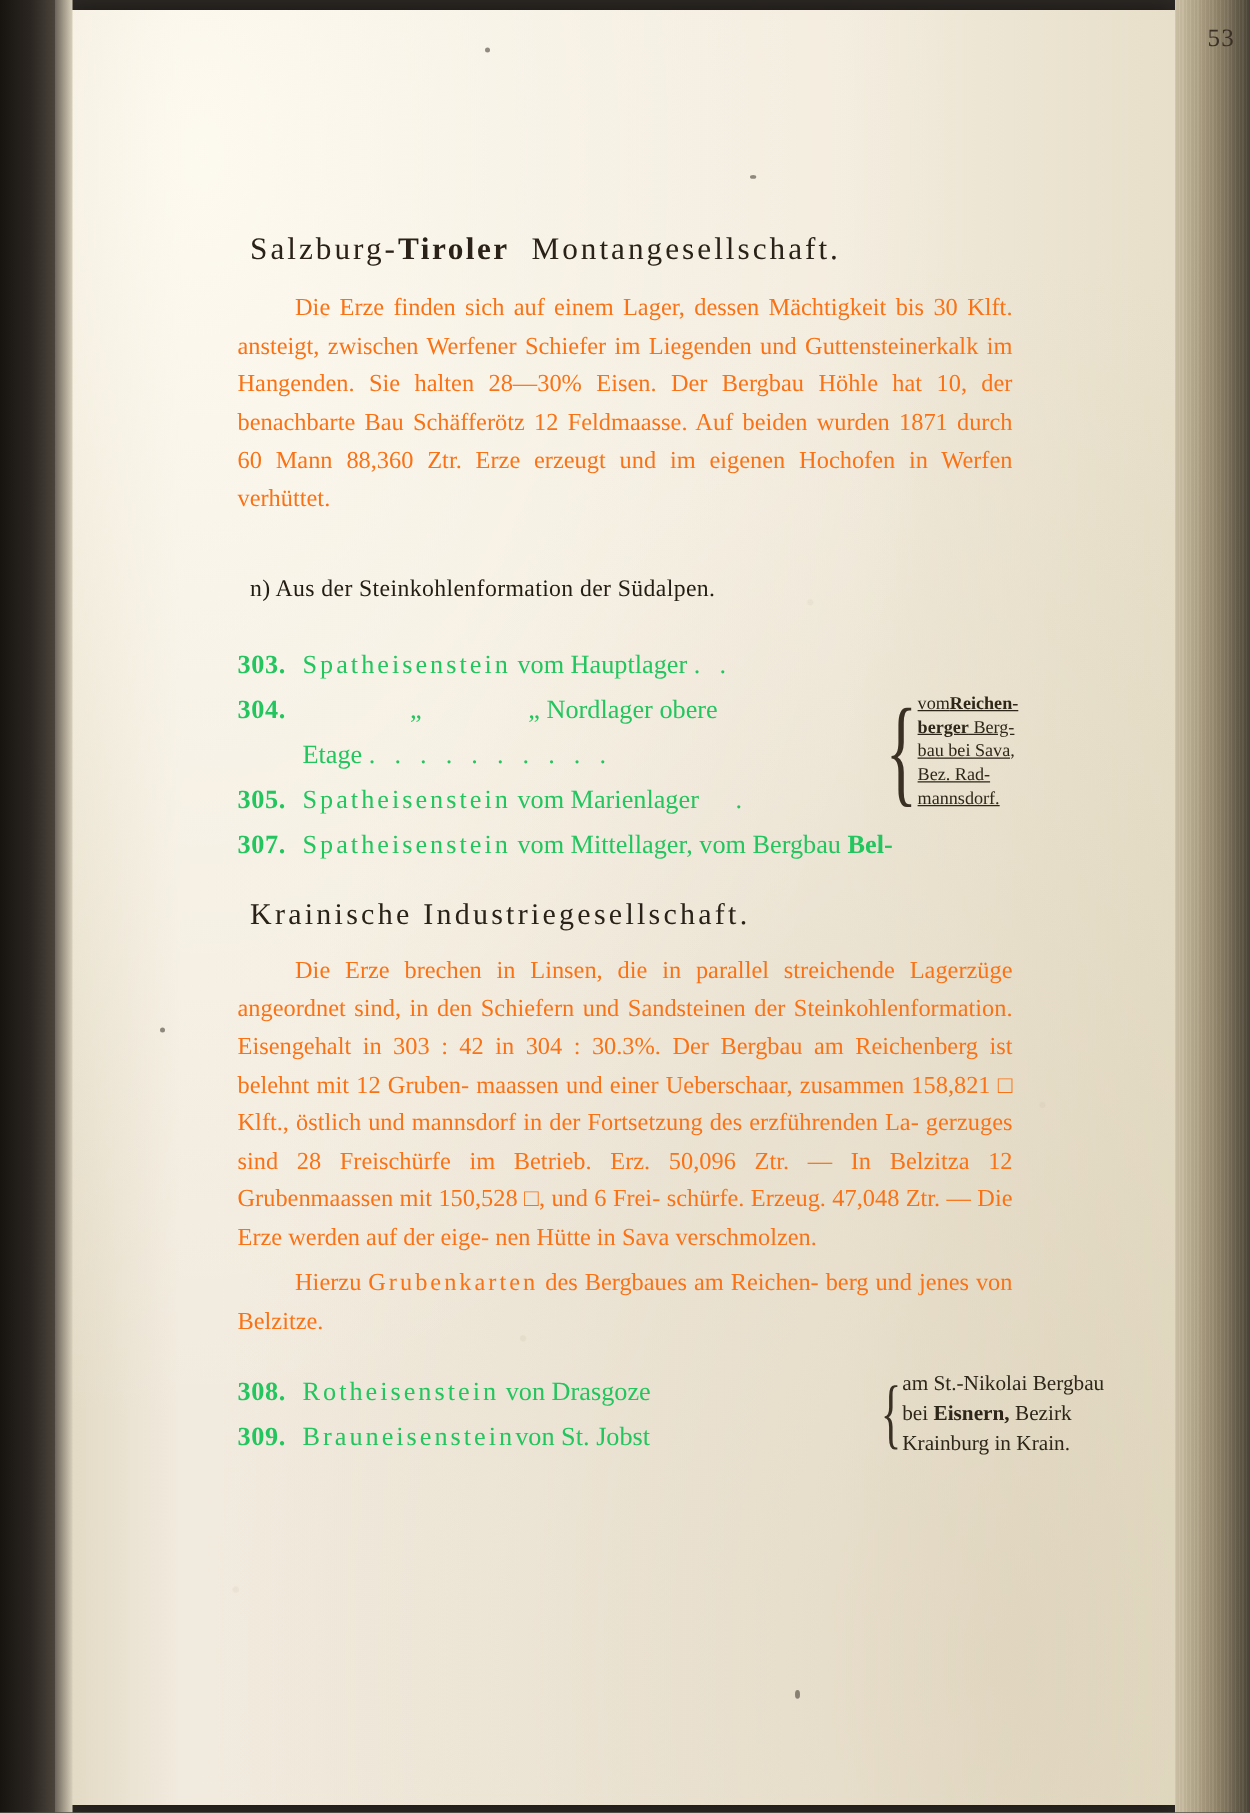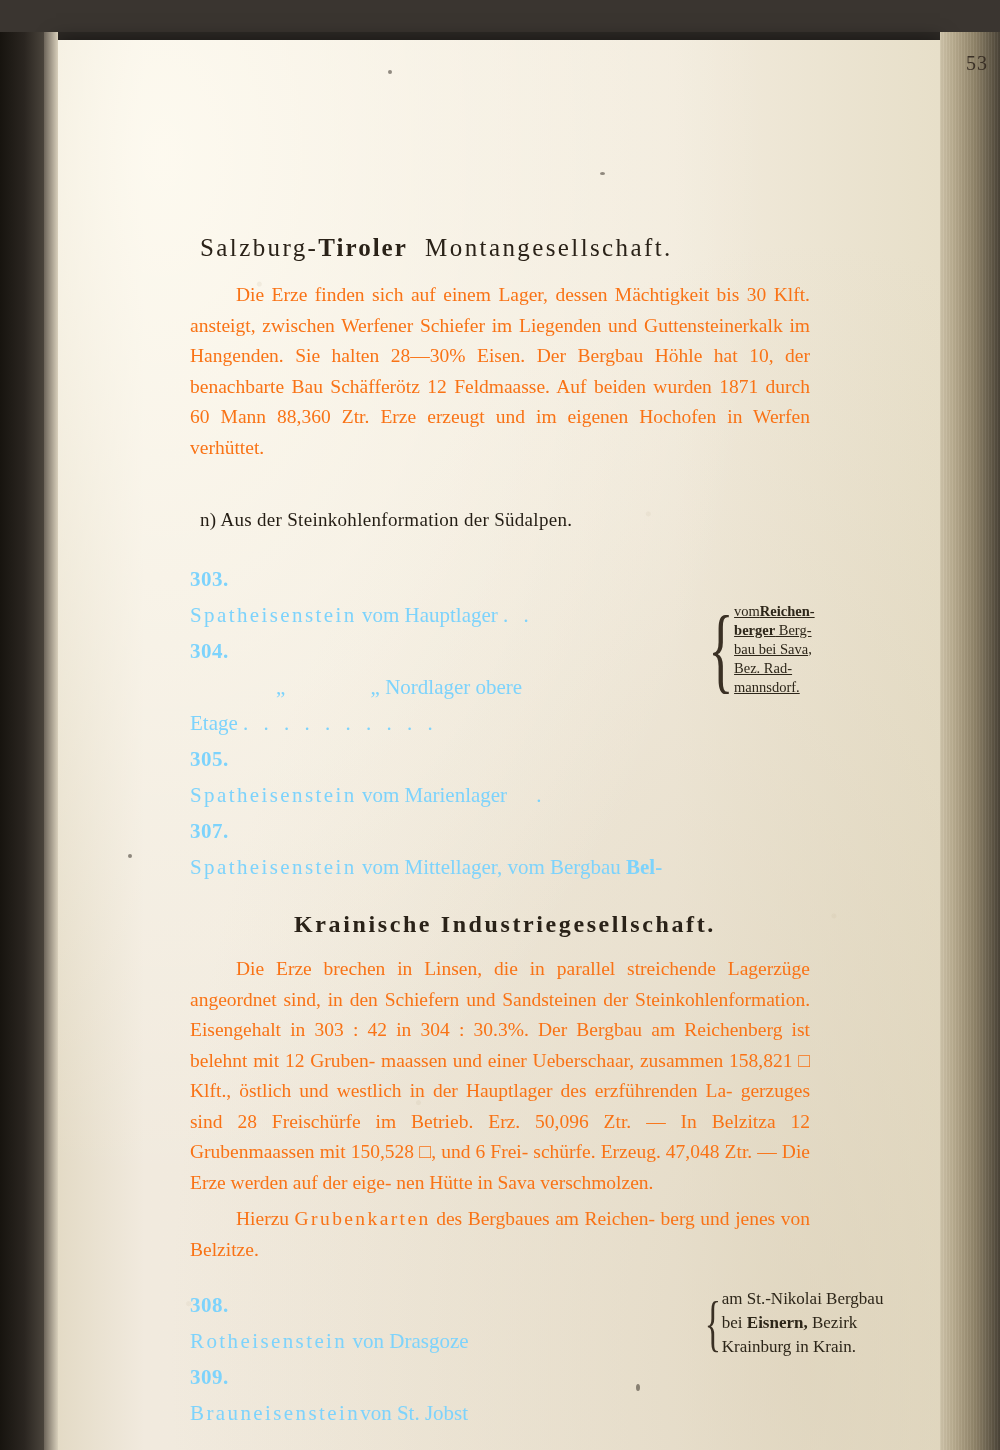--- a/index.html
+++ b/index.html
@@ -13,21 +13,20 @@
     position: relative;
     overflow: hidden;
     font-family: "Liberation Serif", serif;
   }
 
   
   #scan {
     position: absolute;
     inset: 0;
     background: #2e2a26;
-    margin-top: 32px;
   }
   
   #gutter {
     position: absolute;
     left: 0; top: 0;
     width: 44px; height: 1450px;
     background: linear-gradient(to right, #17140f 0%, #2a2520 55%, #4a443c 100%);
   }
   #gutter2 {
     position: absolute;
@@ -75,21 +74,21 @@
       radial-gradient(circle at 41% 74%, rgba(160,140,100,0.09) 0 2px, transparent 3px),
       radial-gradient(circle at 88% 61%, rgba(160,140,100,0.07) 0 2px, transparent 3px),
       radial-gradient(circle at 15% 88%, rgba(160,140,100,0.08) 0 2px, transparent 3px);
   }
   
   .fleck { position:absolute; background:#3b332a; border-radius:50%; opacity:.55; }
 
   
   #content {
     position: absolute;
-    left: 190px; top: 132px;
+    left: 190px; top: 116px;
     width: 620px;
     color: #2b2319;
   }
 
   .folio {
     position: absolute;
     right: 12px; top: 20px;
     font-size: 20px;
     letter-spacing: 1px;
     color: #3a3026;
@@ -122,22 +121,21 @@
     color: #241d14;
   }
 
   
   .entry-list { position: relative; }
   .entry {
     display: flex;
     align-items: baseline;
     font-size: 21px;
     line-height: 36px;
-    color: #7dd3fc;
-    flex-direction: column;
+    color: #22c55e;
   }
   .entry .num {
     width: 52px;
     font-weight: 700;
     font-size: 21px;
     flex: none;
     letter-spacing: .5px;
   }
   .entry .txt { flex: 1; }
   .spaced { letter-spacing: 2.4px; }
@@ -187,25 +185,24 @@
   .sidenote2 {
     font-size: 17px;
     line-height: 24px;
     color: #2d2619;
     width: 176px;
   }
   .sidenote2 .b { font-weight: 700; }
 
   h1.section-title2 {
     font-size: 24px;
-    font-weight: bold;
+    font-weight: normal;
     letter-spacing: 2.6px;
     margin: 26px 0 16px 10px;
     color: #2a2218;
-    text-align: center;
   }
   .bold { font-weight: 700; }
 </style>
 </head>
 <body>
 
 <div id="scan">
   <div id="paper"></div>
   <div id="speckle"></div>
   <div id="gutter"></div>
@@ -289,21 +286,21 @@
     </div>
 
     <h1 class="section-title2">Krainische Industriegesellschaft.</h1>
 
     <p class="body indent">
       <span>Die Erze brechen in Linsen, die in parallel streichende</span>
       <span>Lagerzüge angeordnet sind, in den Schiefern und Sandsteinen</span>
       <span>der Steinkohlenformation. Eisengehalt in 303 : 42  in 304 : 30.3%.</span>
       <span>Der Bergbau am Reichenberg ist belehnt mit 12 Gruben-</span>
       <span>maassen und einer Ueberschaar, zusammen 158,821 □ Klft.,</span>
-      <span>östlich und westlich in der Hauptlager des erzführenden La-</span>
+      <span>östlich und mannsdorf in der Fortsetzung des erzführenden La-</span>
       <span>gerzuges sind 28 Freischürfe im Betrieb. Erz. 50,096 Ztr. —</span>
       <span>In Belzitza 12 Grubenmaassen mit 150,528 □, und 6 Frei-</span>
       <span>schürfe. Erzeug. 47,048 Ztr. — Die Erze werden auf der eige-</span>
       <span>nen Hütte in Sava verschmolzen.</span>
     </p>
 
     <p class="body indent" style="margin-top:2px;">
       <span>Hierzu </span><span class="spaced">Grubenkarten</span><span> des Bergbaues am Reichen-</span>
       <span>berg und jenes von Belzitze.</span>
     </p>

